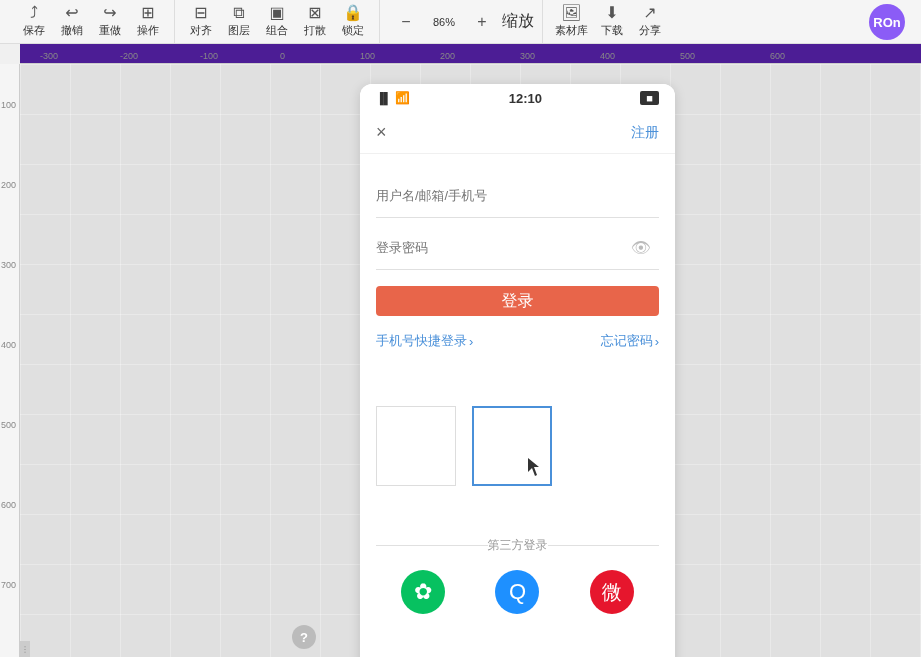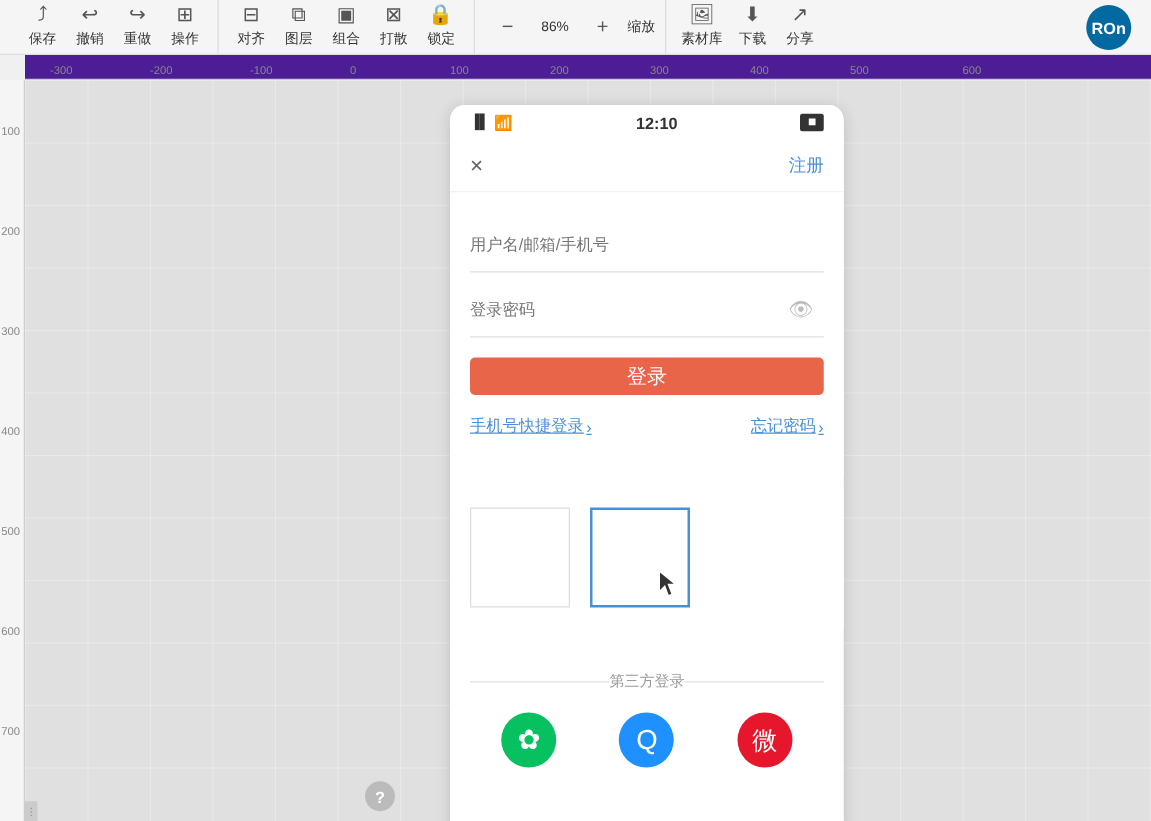--- a/index.html
+++ b/index.html
@@ -22,21 +22,21 @@
     }
     .toolbar-btn .icon-area { font-size: 16px; line-height: 1; color: #555; }
     .toolbar-btn .label { font-size: 11px; color: #333; }
 
     
     .user-area {
       position: absolute; top: 0; right: 0; height: 44px;
       display: flex; align-items: center; padding: 0 16px; gap: 8px;
     }
     .user-avatar {
-      width: 36px; height: 36px; border-radius: 50%; background: #0369a1;
+      width: 36px; height: 36px; border-radius: 50%; background: #8b5cf6;
       display: flex; align-items: center; justify-content: center;
       color: white; font-size: 13px; font-weight: bold;
     }
 
     
     .canvas-area {
       position: absolute; top: 64px; left: 20px; right: 0; bottom: 0;
       background: #e8e8e8;
       overflow: hidden;
     }
@@ -109,21 +109,21 @@
 
     .login-btn {
       width: 100%; height: 30px; background: #e8654a; border: none; border-radius: 4px;
       color: white; font-size: 16px; cursor: pointer; margin-top: 16px;
     }
 
     .quick-links {
       display: flex; justify-content: space-between; align-items: center;
       padding: 12px 0; margin-top: 4px;
     }
-    .quick-link { font-size: 13px; color: #4a90d9; cursor: pointer; display: flex; align-items: center; gap: 2px; text-decoration: underline; }
+    .quick-link { font-size: 13px; color: #4a90d9; cursor: pointer; display: flex; align-items: center; gap: 2px; }
 
     
     .qr-section {
       padding: 16px; display: flex; justify-content: flex-start; gap: 16px;
       background: white; margin-top: 8px;
     }
     .qr-box {
       width: 80px; height: 80px; border: 1px solid #ddd;
       background: white;
     }
@@ -225,21 +225,21 @@
   <div class="toolbar-group">
     <div class="toolbar-btn">
       <div class="icon-area">−</div>
     </div>
     <div class="toolbar-btn">
       <span>86%</span>
     </div>
     <div class="toolbar-btn">
       <div class="icon-area">+</div>
     </div>
-    <div class="label" style="font-size:11px;color:#333;">缩放</div>
+    <div class="label" style="font-size:16px;color:#333;">缩放</div>
   </div>
   <div class="toolbar-group">
     <div class="toolbar-btn">
       <div class="icon-area">🖼</div>
       <div class="label">素材库</div>
     </div>
     <div class="toolbar-btn">
       <div class="icon-area">⬇</div>
       <div class="label">下载</div>
     </div>

